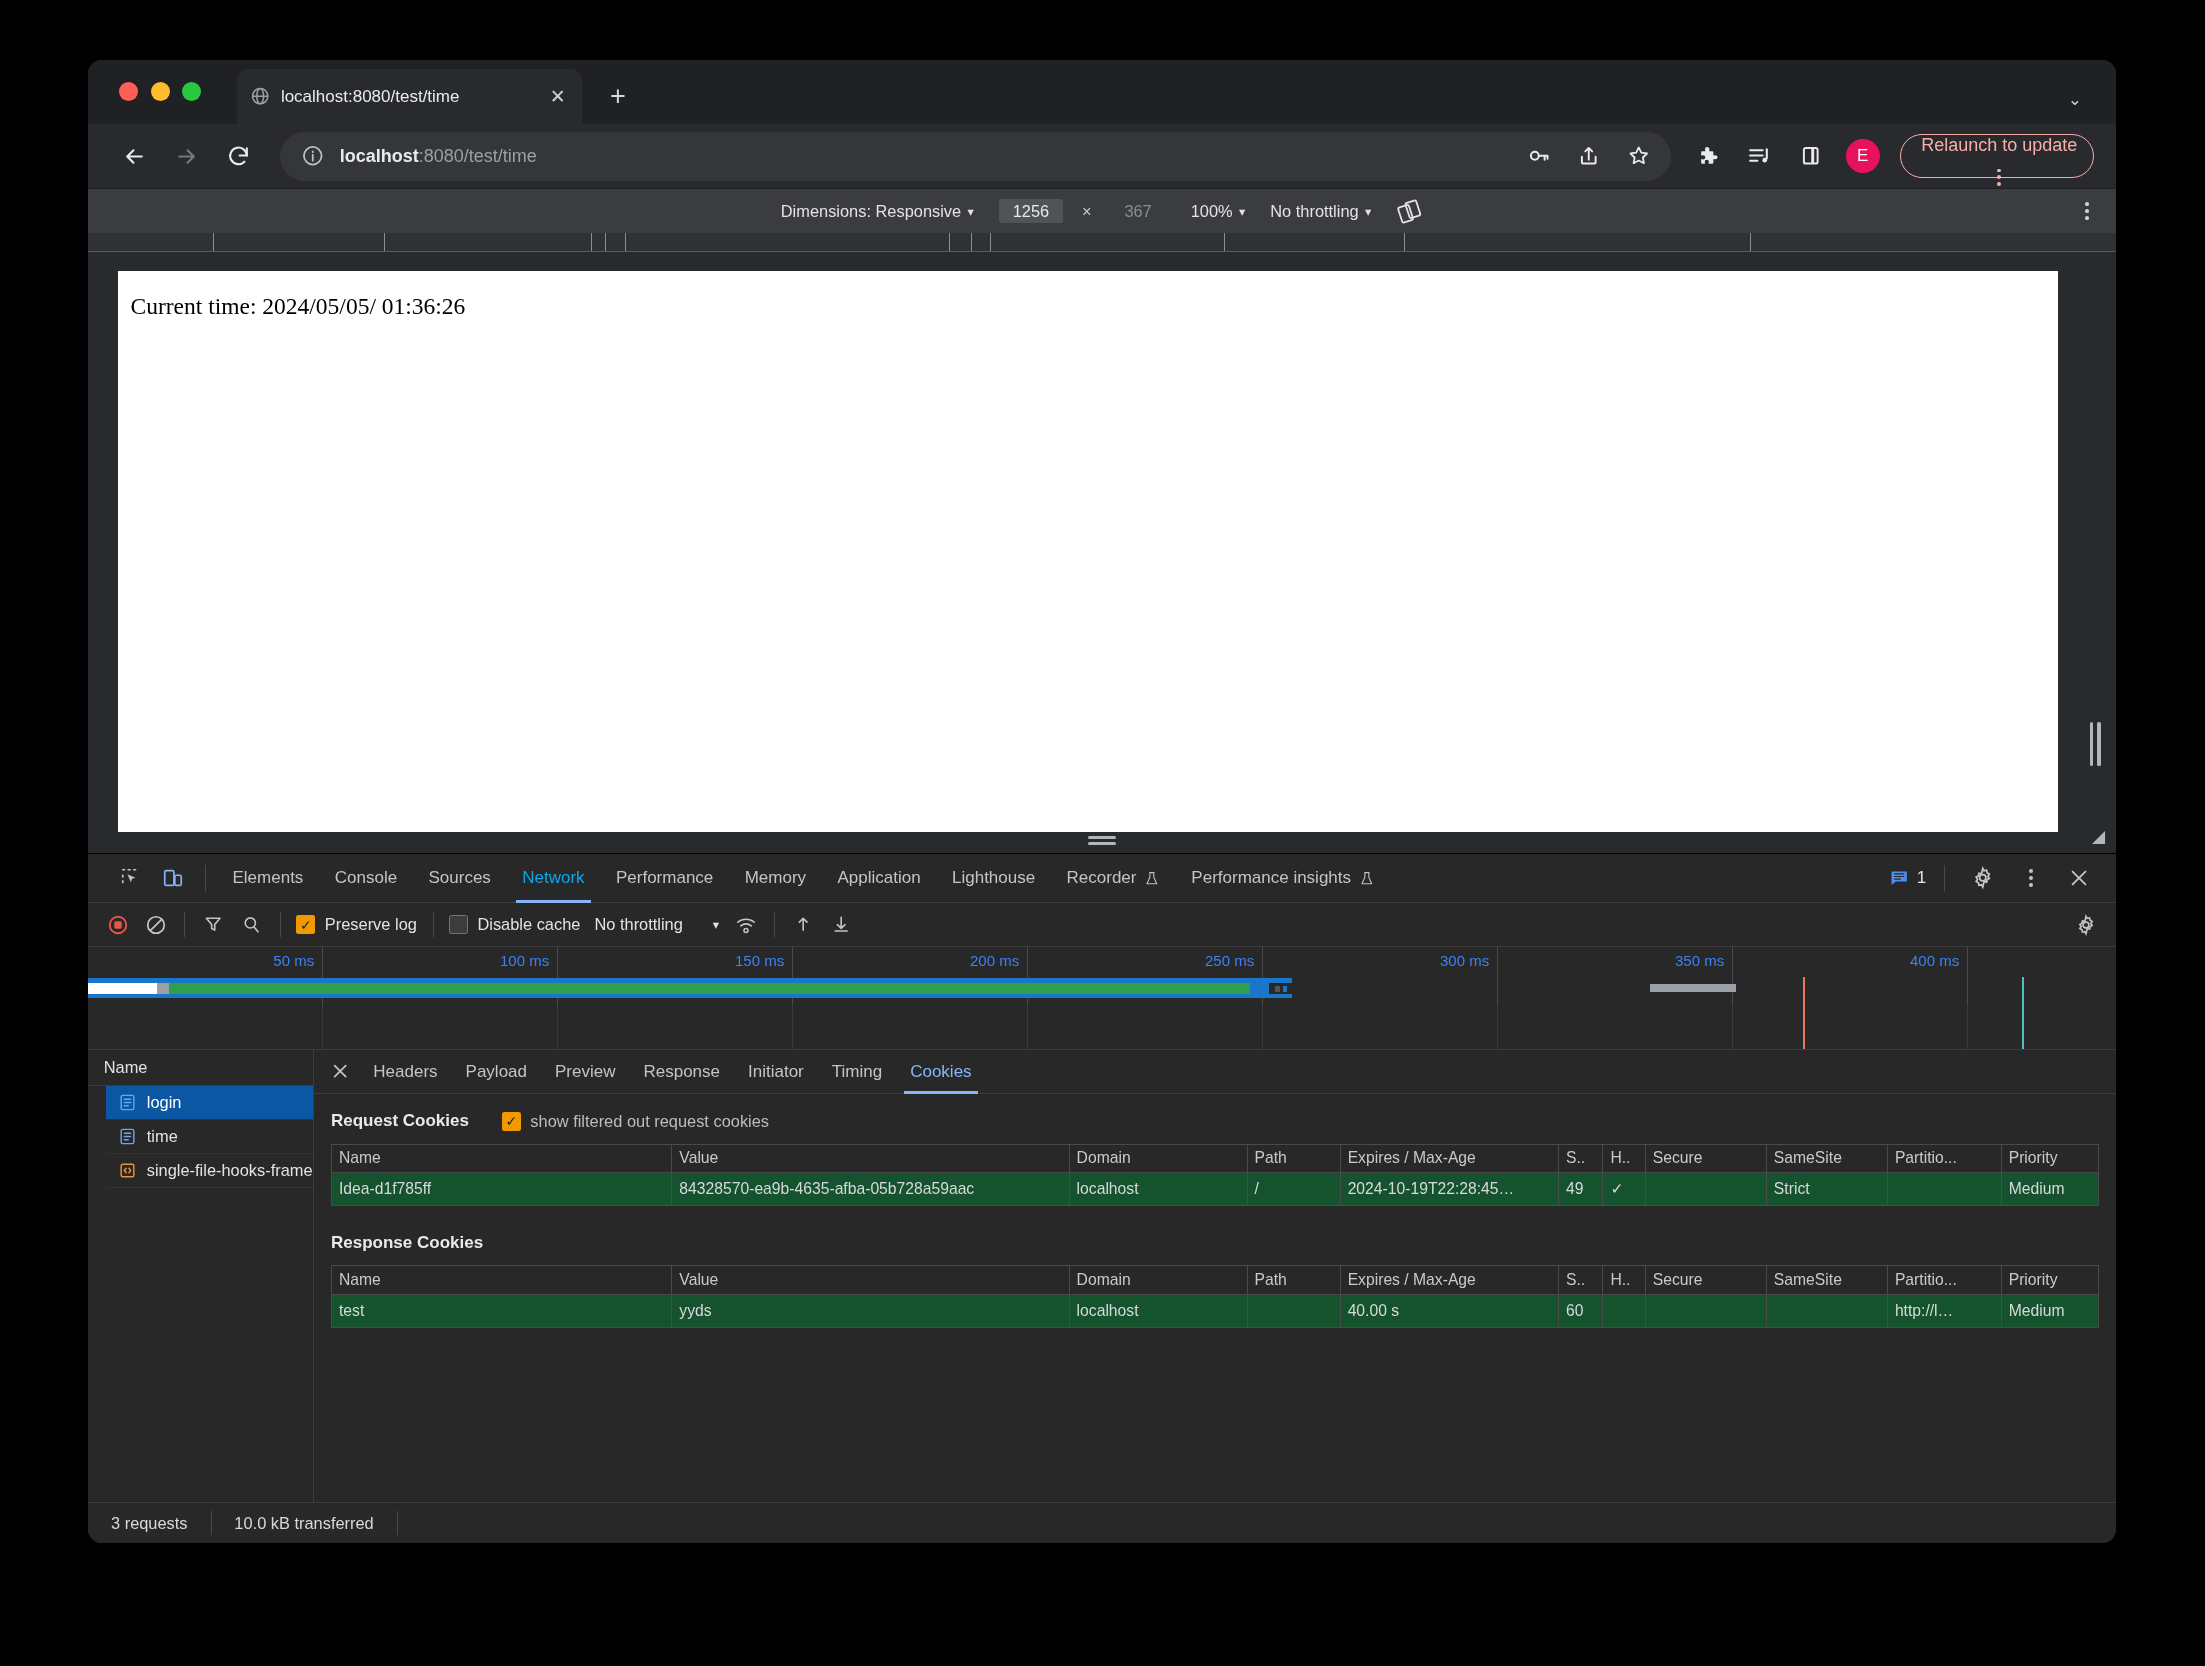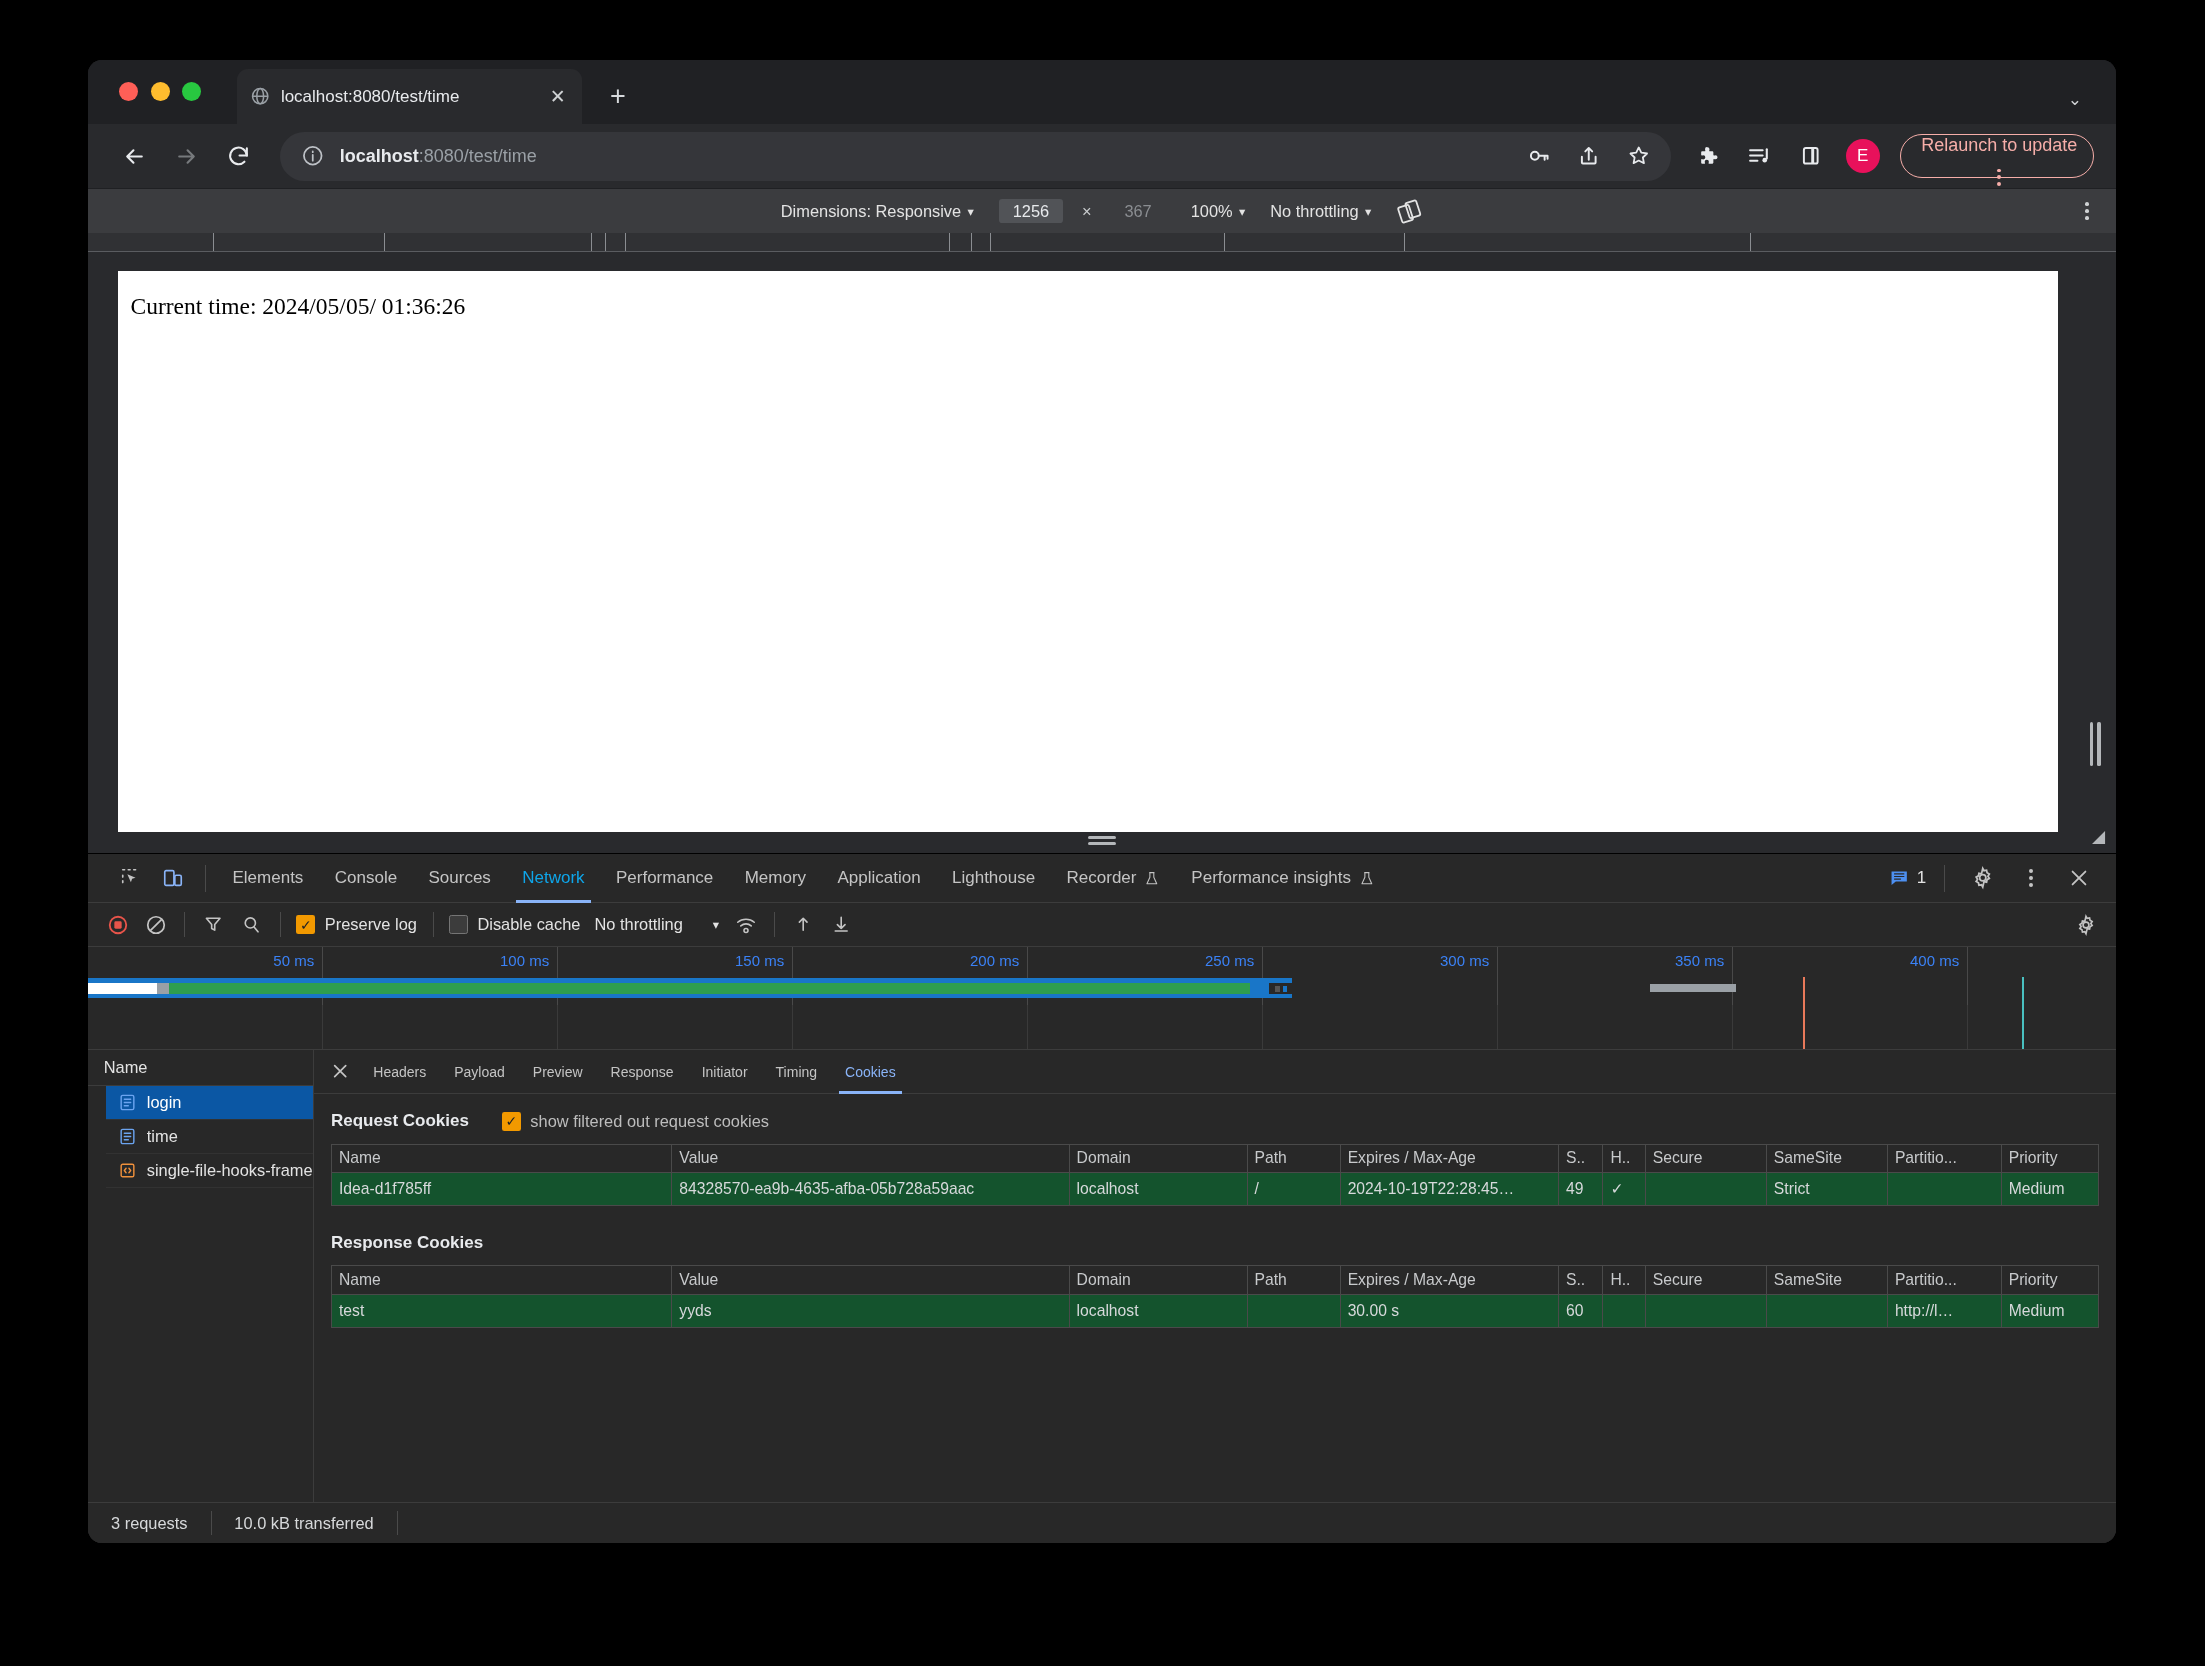--- a/index.html
+++ b/index.html
@@ -331,21 +331,21 @@
     background: #282828;
   }
   .det-close {
     width: 39px; height: 39px;
     display: flex; align-items: center; justify-content: center;
     color: #c4c4c4;
   }
   .det-tab {
     padding: 0 14px; height: 44px;
     display: flex; align-items: center;
-    color: #c4c4c4; font-size: 14px; position: relative; white-space: nowrap;
+    color: #c4c4c4; font-size: 17px; position: relative; white-space: nowrap;
   }
   .det-tab.active { color: #8ab4f8; }
   .det-tab.active::after {
     content: ""; position: absolute; left: 7.8px; right: 7.8px; bottom: 0;
     height: 2.3px; background: #8ab4f8;
   }
   .det-body { flex: 1 1 auto; overflow: hidden; padding: 17px 17px 0 17px; }
   .sec-head {
     display: flex; align-items: center; gap: 33px;
     margin-bottom: 12.5px;
@@ -932,21 +932,21 @@
                 <th>Partitio...</th>
                 <th>Priority</th>
               </tr>
             </thead>
             <tbody>
               <tr>
                 <td>test</td>
                 <td>yyds</td>
                 <td>localhost</td>
                 <td></td>
-                <td>30.00 s</td>
+                <td>40.00 s</td>
                 <td>60</td>
                 <td></td>
                 <td></td>
                 <td></td>
                 <td>http://l…</td>
                 <td>Medium</td>
               </tr>
             </tbody>
           </table>
 

